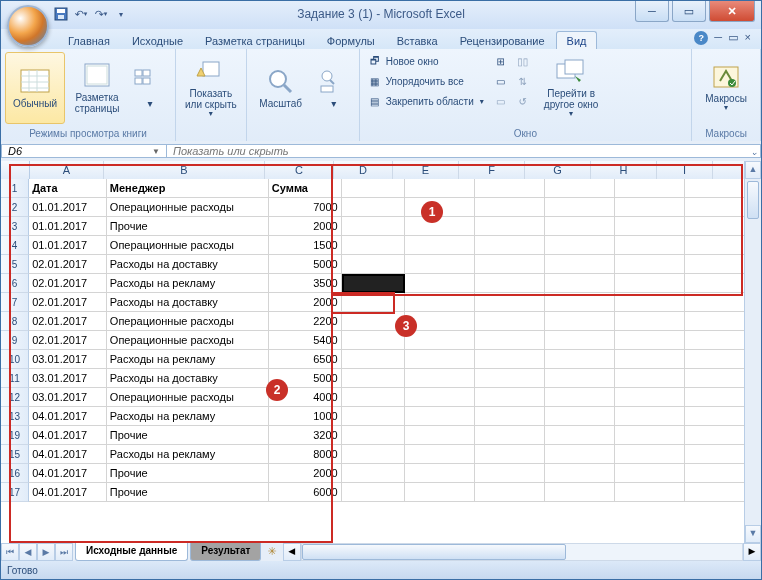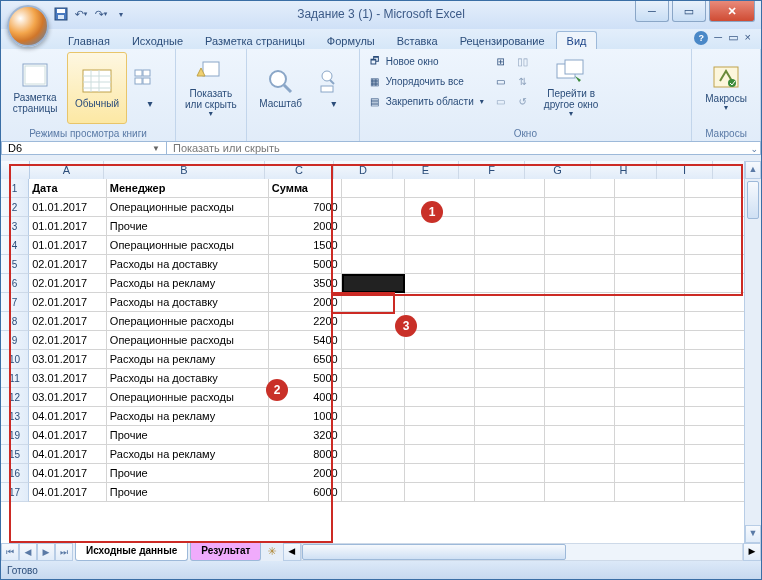--- a/index.html
+++ b/index.html
@@ -28,21 +28,21 @@
 .group-label { text-align:center; color:#5a7aa6; font-size:10px; padding:1px 0; }
 .rbtn { display:flex; flex-direction:column; align-items:center; justify-content:center; padding:2px 4px; border:1px solid transparent; border-radius:3px; min-width:50px; height:66px; color:#2b4d7a; text-align:center; line-height:1.1; font-size:10px; }
 .rbtn.sel { background:linear-gradient(#fef7e1,#fce8a4); border-color:#e8c56a; }
 .rbtn .ico { width:32px; height:28px; margin-bottom:2px; }
 .vsep { width:1px; background:#c2d5eb; margin:4px 2px; }
 .small-list { display:flex; flex-direction:column; gap:2px; padding-left:4px; }
 .small-item { display:flex; align-items:center; gap:4px; color:#2b4d7a; height:18px; white-space:nowrap; font-size:10px; }
 .small-item .sico { width:14px; height:14px; display:flex; align-items:center; justify-content:center; }
 
 
-.fbar { position:absolute; top:140px; left:0; right:0; height:20px; background:#e6eef8; display:flex; align-items:flex-start; border-bottom:4px solid #1d4ed8; }
+.fbar { position:absolute; top:140px; left:0; right:0; height:20px; background:#e6eef8; display:flex; align-items:center; border-bottom:4px solid #1d4ed8;font-style:italic; }
 .namebox { width:152px; border:1px solid #9db9d9; background:#fff; display:flex; align-items:center; padding:0 6px; justify-content:space-between; }
 .namebox span.dd { color:#666; font-size:8px; }
 .fxarea { flex:1; background:#fff; border:1px solid #9db9d9; border-left:none; display:flex; align-items:center; padding:0 6px; color:#777; position:relative; }
 .fxarea .expbtn { position:absolute; right:2px; top:2px; color:#5a7aa6; font-size:9px; }
 
 
 .colhdr { position:absolute; top:160px; left:0; right:16px; height:18px; display:flex; background:linear-gradient(#f6f9fd,#e1ecf9); border-bottom:1px solid #b8cde6; }
 .rowcorner { width:28px; border-right:1px solid #b8cde6; }
 .ch { border-right:1px solid #cdd9e8; text-align:center; line-height:18px; color:#2b4d7a; }
 
@@ -62,21 +62,21 @@
 
 .vscroll { position:absolute; top:160px; right:0; bottom:36px; width:16px; background:#e6eef8; border-left:1px solid #b8cde6; display:flex; flex-direction:column; }
 .vscroll .arr { height:16px; text-align:center; font-size:9px; color:#5a7aa6; background:linear-gradient(#f6f9fd,#e1ecf9); border:1px solid #b8cde6; line-height:14px; }
 .vscroll .thumb { margin:2px; height:36px; background:linear-gradient(#f6f9fd,#cfe0f4); border:1px solid #9db9d9; border-radius:2px; }
 
 
 .sheetrow { position:absolute; left:0; right:0; bottom:18px; height:18px; background:#e6eef8; display:flex; align-items:stretch; }
 .sheetnav { display:flex; }
 .sheetnav .nbtn { width:16px; border:1px solid #b8cde6; background:linear-gradient(#f6f9fd,#e1ecf9); text-align:center; font-size:9px; line-height:16px; color:#5a7aa6; }
 .sheettab { padding:2px 10px; background:#fff; border:1px solid #9db9d9; border-top:none; margin-left:2px; border-radius:0 0 3px 3px; font-size:10px; }
-.sheettab.active { background:#f0abfc; font-weight:bold; }
+.sheettab.active { background:#a3a3a3; font-weight:bold; }
 .sheettab.bold { font-weight:bold; }
 .hsb { flex:1; display:flex; align-items:center; justify-content:flex-end; }
 .hsb .harr { width:16px; height:16px; border:1px solid #b8cde6; background:linear-gradient(#f6f9fd,#e1ecf9); text-align:center; font-size:9px; line-height:14px; }
 .hsb .htrack { flex:1; height:16px; background:#eef4fb; border:1px solid #cdd9e8; margin:0 0; position:relative; }
 .hsb .hthumb { position:absolute; left:0; top:0; height:100%; width:60%; background:linear-gradient(#f6f9fd,#cfe0f4); border:1px solid #9db9d9; box-sizing:border-box; border-radius:2px; }
 
 .status { position:absolute; left:0; right:0; bottom:0; height:18px; background:linear-gradient(#dce9f8,#c7d9ef); display:flex; align-items:center; padding:0 6px; color:#2b4d7a; font-size:10px; justify-content:space-between; }
 .status .right { display:flex; align-items:center; gap:8px; }
 .viewbtn { width:18px; height:14px; border:1px solid #8aa6c7; background:linear-gradient(#fff,#dbe7f5); }
 .zoomslider { width:100px; height:4px; background:#8aa6c7; position:relative; border-radius:2px; }
@@ -122,38 +122,38 @@
 <div class="tabs-right">
   <span style="width:14px;height:14px;border-radius:50%;background:#4a88c7;color:#fff;display:inline-flex;align-items:center;justify-content:center;font-size:9px;font-weight:bold">?</span>
   <span>─</span>
   <span>▭</span>
   <span>×</span>
 </div>
 
 <div class="ribbon">
   <div class="group">
     <div class="group-body">
-      <div class="rbtn">
-        <svg class="ico">
-              <rect x="4" y="2" width="24" height="22" fill="#fff" stroke="#8aa6c7"></rect>
-              <rect x="6" y="4" width="20" height="18" fill="none" stroke="#cdd"></rect>
-            </svg>
-        <span style="white-space:pre">Разметка
-страницы</span>
-      </div>
       <div class="rbtn sel">
         <svg class="ico">
               <rect x="2" y="2" width="28" height="22" fill="#fff" stroke="#bfa24a"></rect>
               <line x1="2" y1="8" x2="30" y2="8" stroke="#cdd"></line>
               <line x1="2" y1="14" x2="30" y2="14" stroke="#cdd"></line>
               <line x1="2" y1="20" x2="30" y2="20" stroke="#cdd"></line>
               <line x1="10" y1="2" x2="10" y2="24" stroke="#cdd"></line>
               <line x1="18" y1="2" x2="18" y2="24" stroke="#cdd"></line>
             </svg>
         <span>Обычный</span>
+      </div>
+      <div class="rbtn">
+        <svg class="ico">
+              <rect x="4" y="2" width="24" height="22" fill="#fff" stroke="#8aa6c7"></rect>
+              <rect x="6" y="4" width="20" height="18" fill="none" stroke="#cdd"></rect>
+            </svg>
+        <span style="white-space:pre">Разметка
+страницы</span>
       </div>
       <div class="rbtn" style="min-width:18px">
         <svg class="ico" width="18">
               <rect x="1" y="2" width="7" height="6" fill="#fff" stroke="#8aa6c7"></rect>
               <rect x="9" y="2" width="7" height="6" fill="#fff" stroke="#8aa6c7"></rect>
               <rect x="1" y="10" width="7" height="6" fill="#fff" stroke="#8aa6c7"></rect>
               <rect x="9" y="10" width="7" height="6" fill="#fff" stroke="#8aa6c7"></rect>
             </svg>
         <span>▾</span>
       </div>

